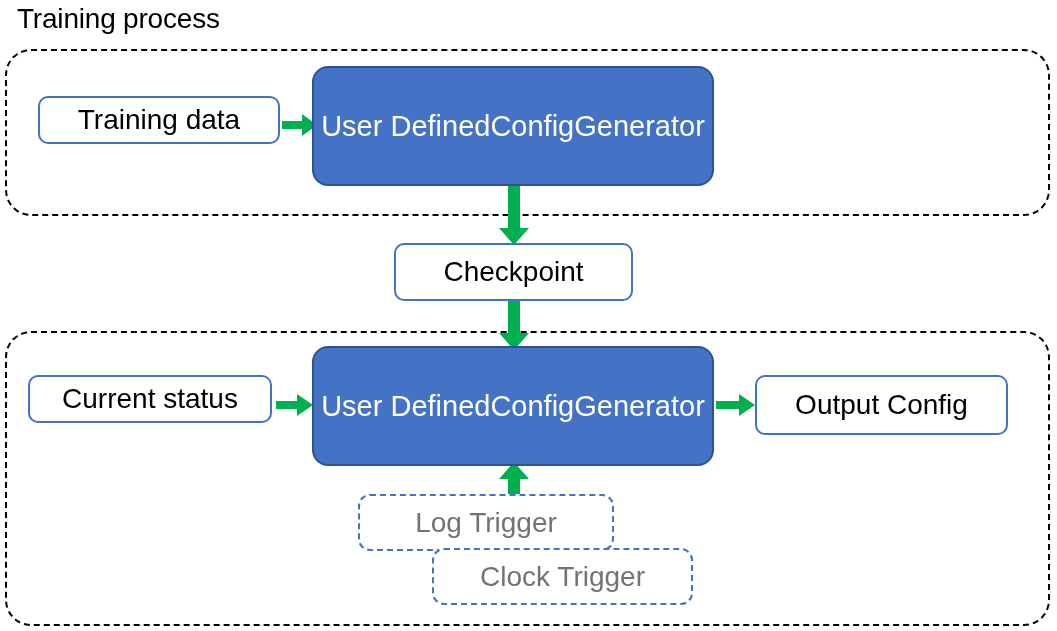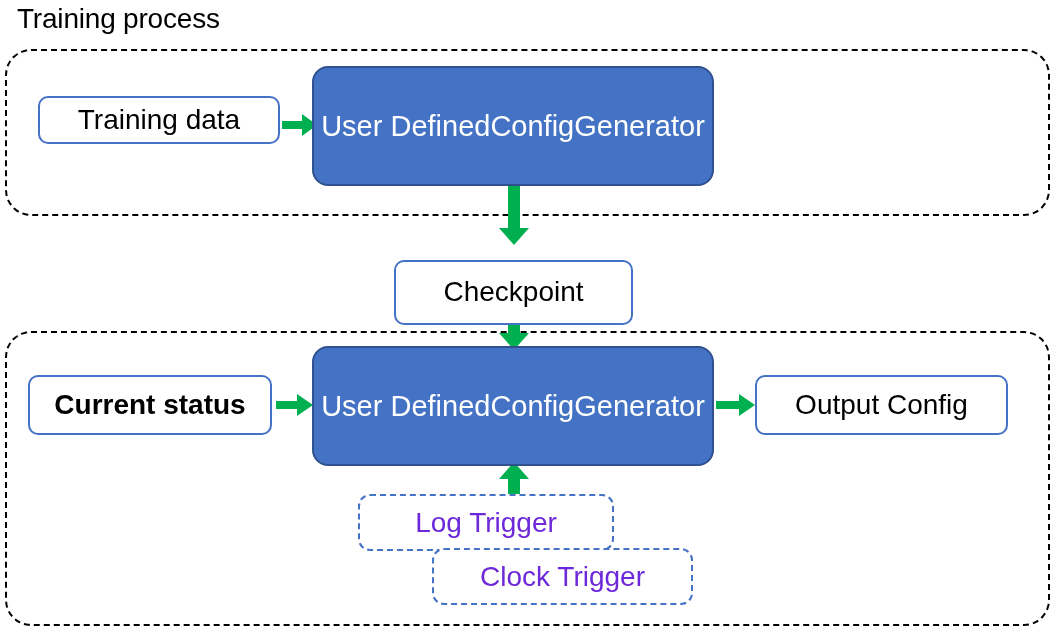--- a/index.html
+++ b/index.html
@@ -60,22 +60,22 @@
     background: #ffffff;
     display: flex;
     align-items: center;
     justify-content: center;
     color: #000000;
     font-size: 28px;
     line-height: 1.1;
     white-space: nowrap;
   }
   #box-training-data { left: 38px;  top: 96px;  width: 242px; height: 48px; }
-  #box-checkpoint    { left: 394px; top: 260px; width: 239px; height: 65px; }
-  #box-current-status{ left: 28px;  top: 375px; width: 244px; height: 60px; font-weight: bold; }
+  #box-checkpoint    { left: 394px; top: 243px; width: 239px; height: 58px; }
+  #box-current-status{ left: 28px;  top: 375px; width: 244px; height: 48px; }
   #box-output-config { left: 755px; top: 375px; width: 253px; height: 60px; }
 
   
   .blue-box {
     position: absolute;
     box-sizing: border-box;
     background: #4472C4;
     border: 2px solid #2F528F;
     border-radius: 16px;
     display: flex;
@@ -92,21 +92,21 @@
   
   .trigger-box {
     position: absolute;
     box-sizing: border-box;
     border: 2.5px dashed #4472C4;
     border-radius: 12px;
     background: transparent;
     display: flex;
     align-items: center;
     justify-content: center;
-    color: #6d28d9;
+    color: #737373;
     font-size: 28px;
     white-space: nowrap;
   }
   #box-log-trigger   { left: 358px; top: 494px; width: 256px; height: 57px; z-index: 3; }
   #box-clock-trigger { left: 432px; top: 548px; width: 261px; height: 57px; z-index: 4; background:#ffffff00; }
 
   
   .arrow {
     position: absolute;
     pointer-events: none;

